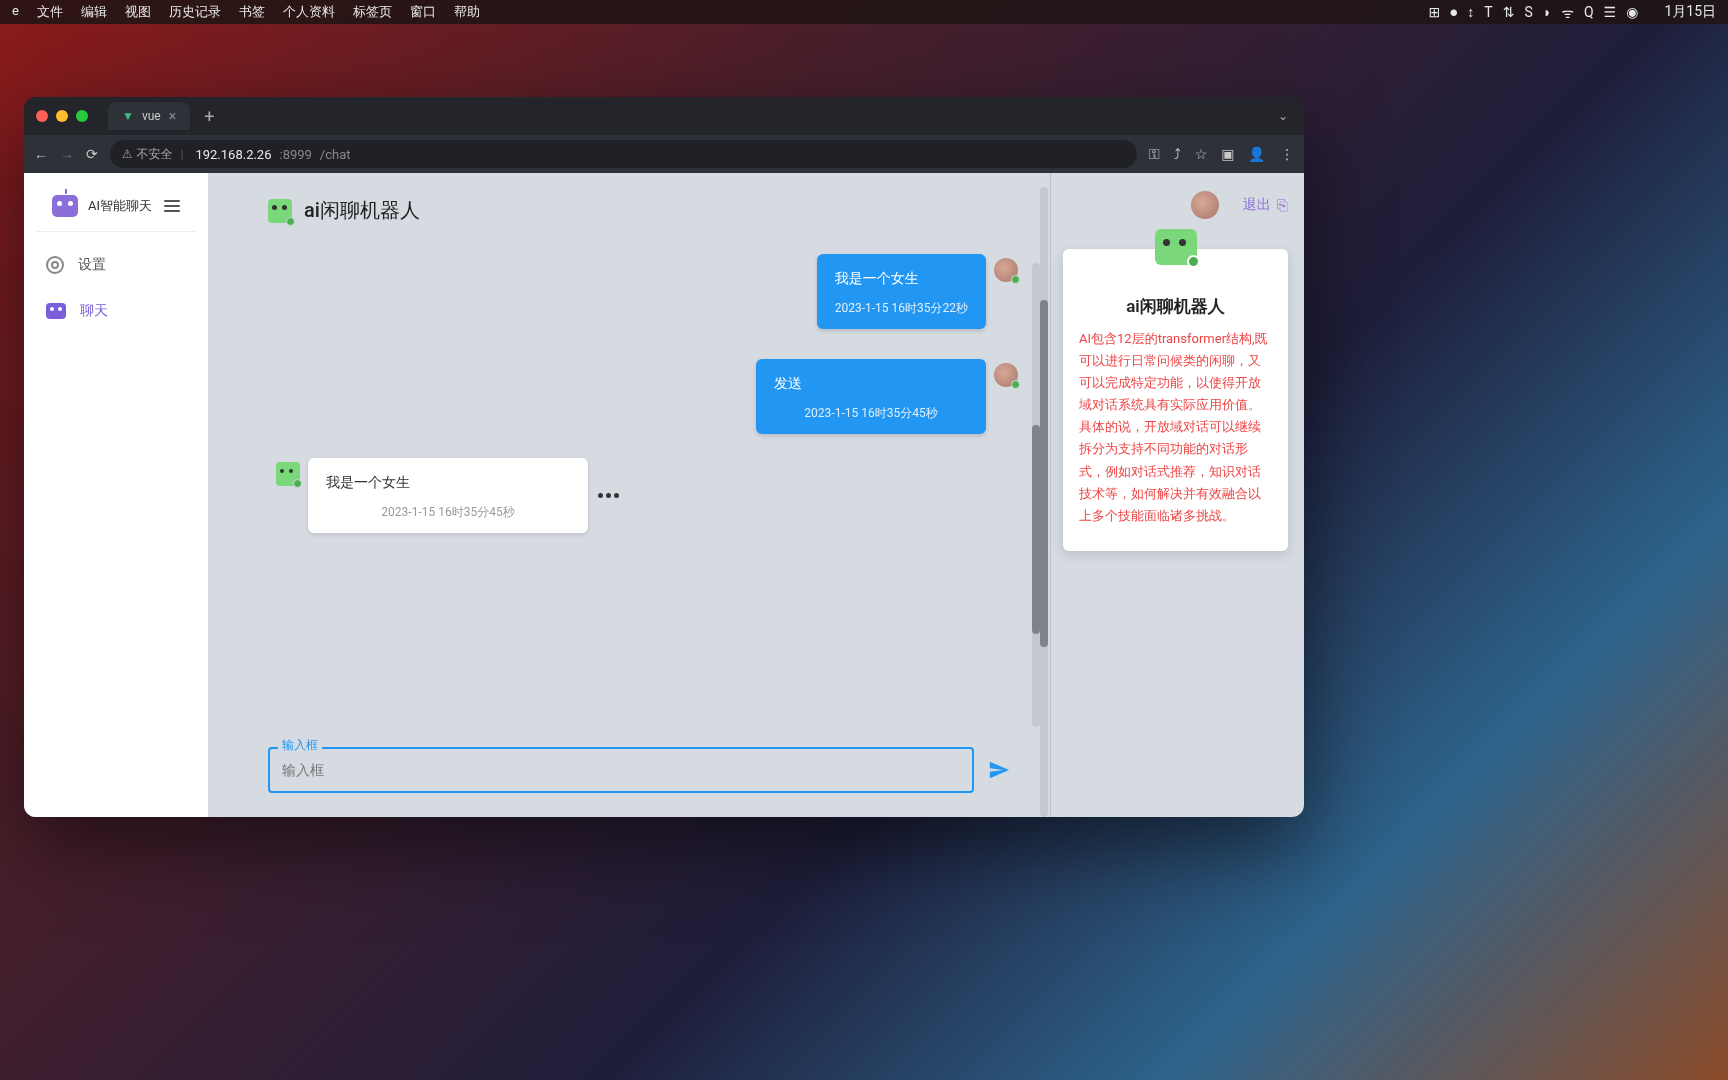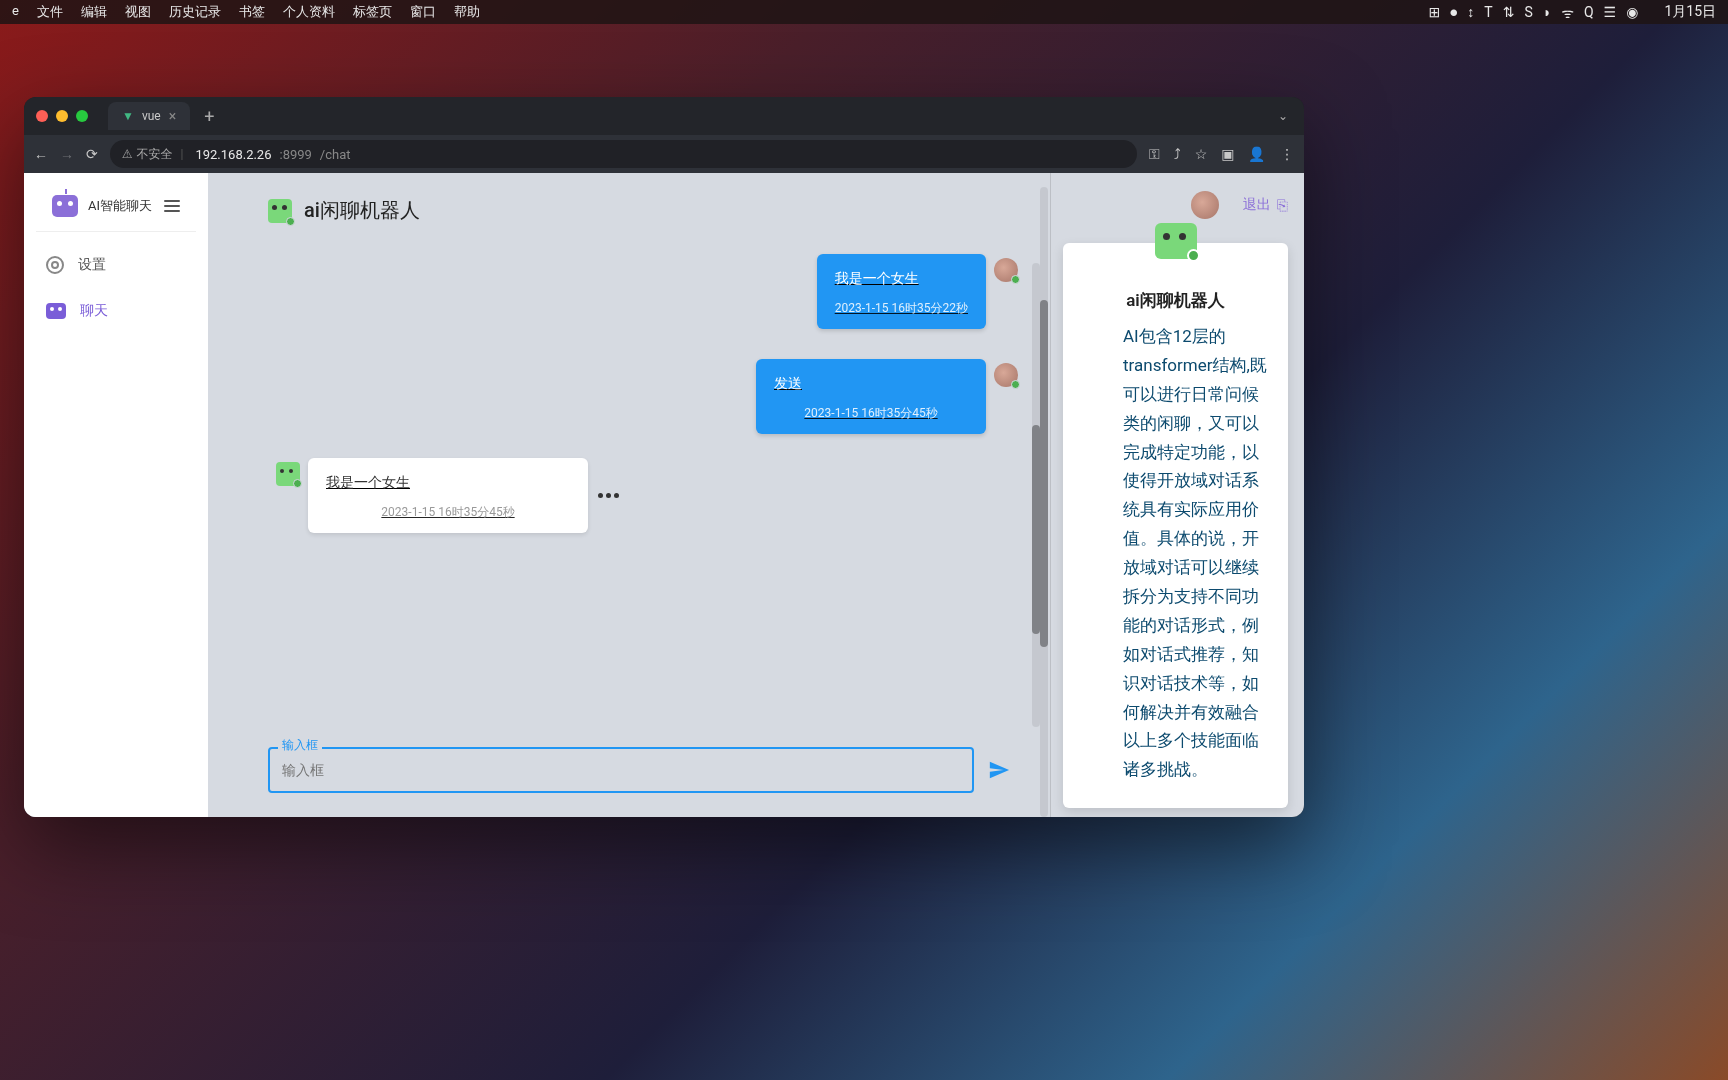--- a/index.html
+++ b/index.html
@@ -62,21 +62,21 @@
     
     .main { flex: 1; display: flex; }
 
     .chat-area { flex: 1; display: flex; flex-direction: column; position: relative; padding: 24px 24px 24px 60px; }
     .chat-header { display: flex; align-items: center; gap: 12px; padding-bottom: 14px; }
     .bot-avatar { width: 24px; height: 24px; background: #7ad87a; border-radius: 4px; position: relative; }
     .bot-avatar::after { content:''; position:absolute; right:-3px; bottom:-3px; width:7px; height:7px; background:#4caf50; border-radius:50%; border:1.5px solid #d6dae1;}
     .bot-avatar::before { content:''; position:absolute; left:4px; top:6px; width:5px; height:5px; background:#333; border-radius:50%; box-shadow: 10px 0 0 #333; }
     .chat-title { font-size: 20px; font-weight: 500; color: #222; }
 
-    .messages { flex: 1; overflow-y: auto; padding: 16px 0 10px 0; text-decoration: underline; }
+    .messages { flex: 1; overflow-y: auto; padding: 16px 0 10px 0; }
     .msg-row { display: flex; margin-bottom: 24px; align-items: flex-start; }
     .msg-row.right { justify-content: flex-end; }
     .msg-row.left { justify-content: flex-start; }
     .msg-avatar { width: 24px; height:24px; border-radius: 50%; background: #b88; margin: 4px 8px; position: relative; flex-shrink:0; }
     .msg-avatar.user { background: radial-gradient(circle at 40% 40%, #d8a898, #a67568); }
     .msg-avatar.bot { border-radius:4px; background:#7ad87a; }
     .msg-avatar.bot::before{ content:''; position:absolute; left:4px; top:7px; width:4px; height:4px; background:#333; border-radius:50%; box-shadow:9px 0 0 #333;}
     .msg-avatar::after { content:''; position:absolute; right:-2px; bottom:-2px; width:7px; height:7px; background:#4caf50; border-radius:50%; border:1.5px solid #d6dae1;}
     .bubble { padding: 14px 18px 12px 18px; border-radius: 6px; max-width: 280px; font-size: 14px; line-height:1.5; }
     .bubble.blue { background: #2196f3; color: #fff; box-shadow: 0 2px 4px rgba(0,0,0,0.15);}
@@ -91,29 +91,29 @@
     .input-label { position: absolute; top: -10px; left: 10px; background: #d6dae1; padding: 0 4px; font-size: 12px; color: #2196f3; }
     .chat-input { width: 100%; height: 46px; border: 2px solid #2196f3; border-radius: 4px; background: transparent; padding: 0 12px; font-size: 14px; outline: none; }
     .send-btn { color: #2196f3; cursor: pointer; display:flex; }
     .chat-scroll-track { position: absolute; right: 10px; top: 90px; bottom: 90px; width: 8px; background: rgba(0,0,0,0.08); border-radius:4px;}
     .chat-scroll-thumb { position:absolute; right:0; left:0; top: 35%; height: 45%; background: rgba(0,0,0,0.35); border-radius:4px;}
     .chat-scroll-track.outer { right: 2px; top: 14px; bottom: 0; }
     .chat-scroll-track.outer .chat-scroll-thumb { top: 18%; height: 55%; }
 
     
     .right-panel { width: 254px; padding: 18px 16px 18px 12px; display: flex; flex-direction: column; border-left: 1px solid rgba(0,0,0,0.12); }
-    .rp-top { display: flex; justify-content: flex-end; align-items: center; gap: 24px; margin-bottom: 24px; }
+    .rp-top { display: flex; justify-content: flex-end; align-items: center; gap: 24px; margin-bottom: 30px; }
     .rp-avatar { width: 28px; height: 28px; border-radius: 50%; background: radial-gradient(circle at 40% 40%, #d8a898, #a67568);}
     .logout { color: #8b6fd8; font-size: 14px; display:flex; align-items:center; gap:6px; cursor:pointer;}
     .rp-card { background: #fff; border-radius: 6px; padding: 36px 16px 24px 16px; box-shadow: 0 4px 12px rgba(0,0,0,0.12); position: relative; }
     .rp-bot-av { width: 42px; height: 36px; background: #7ad87a; border-radius: 6px; position: absolute; left: 50%; transform: translateX(-50%); top: -20px;}
     .rp-bot-av::before{ content:''; position:absolute; left:8px; top:10px; width:7px; height:7px; background:#333; border-radius:50%; box-shadow:16px 0 0 #333;}
     .rp-bot-av::after { content:''; position:absolute; right:-3px; bottom:-3px; width:9px; height:9px; background:#4caf50; border-radius:50%; border:2px solid #fff;}
     .rp-card h3 { text-align: center; font-size: 17px; font-weight: 600; margin: 10px 0 10px 0; color: #222;}
-    .rp-card p { font-size: 17px; line-height: 1.7; color: #0c4a6e; margin-left: 44px; }
+    .rp-card p { font-size: 13px; line-height: 1.7; color: #ef4444; }
   </style>
 </head>
 <body>
 
 <div class="menubar">
   <div class="menubar-left">
     <span>e</span>
     <span>文件</span>
     <span>编辑</span>
     <span>视图</span>

